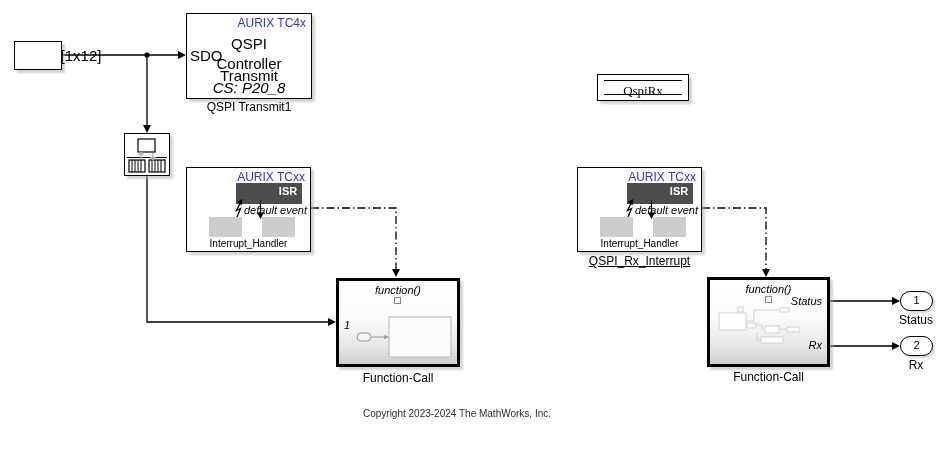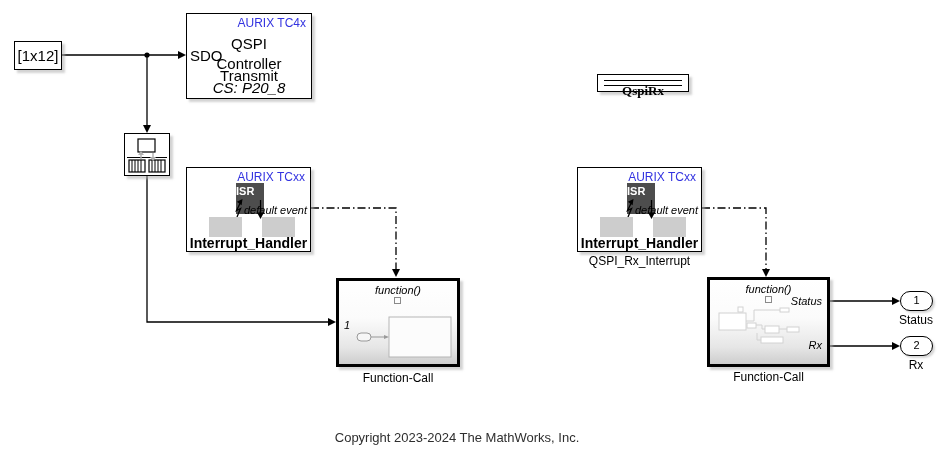--- a/index.html
+++ b/index.html
@@ -7,35 +7,35 @@
   .canvas{position:relative;width:942px;height:454px;background:#ffffff;overflow:hidden;}
   .abs{position:absolute;}
   .block{position:absolute;background:#fff;border:1.4px solid #000;box-sizing:border-box;
          box-shadow:3px 3px 2px rgba(175,175,175,.55);}
   .subsystem{position:absolute;border:3px solid #000;box-sizing:border-box;
          background:linear-gradient(180deg,#ffffff 0%,#fbfbfb 45%,#e6e6e6 80%,#cdcdcd 100%);
          box-shadow:3px 3px 2px rgba(175,175,175,.55);}
   .caption{position:absolute;font-size:12px;text-align:center;line-height:14px;color:#000;}
   .lbl{font-size:15px;line-height:12px;}
   .small-lbl{font-size:11px;line-height:11px;font-style:italic;}
-  .tiny-lbl{font-size:14px;line-height:9px;font-weight:bold;}
+  .tiny-lbl{font-size:10px;line-height:9px;}
   .badge{position:absolute;top:3px;right:5px;font-size:12px;line-height:12px;}
   .center-txt{position:absolute;left:0;width:100%;text-align:center;}
   .isr-box{position:absolute;background:#4d4d4d;color:#fff;font-weight:bold;font-size:11px;
-           width:28px;height:31px;line-height:16px;}
+           width:28px;height:21px;text-align:center;line-height:16px;padding-left:38px;}
   .gray-pad{position:absolute;width:33px;height:20px;background:#cdcdcd;}
   .trigger-sq{position:absolute;left:50%;width:7px;height:7px;margin-left:-4px;
               border:1px solid #8a8a8a;background:#fdfdfd;box-sizing:border-box;}
   .stadium{position:absolute;width:33px;height:20px;border:1.5px solid #000;border-radius:10px;
            background:#fff;box-sizing:border-box;text-align:center;font-size:11px;line-height:17px;
            box-shadow:2px 2px 2px rgba(175,175,175,.5);}
   .port-label{position:absolute;font-size:12px;text-align:center;}
   .ds-line{position:absolute;left:6px;right:6px;height:1.3px;background:#000;}
-  .copyright{position:absolute;left:457px;top:430px;transform:translateX(-50%);
-             font-size:13px;color:#2e2e2e;white-space:nowrap;}
+  .copyright{position:absolute;left:457px;top:408px;transform:translateX(-50%);
+             font-size:10px;color:#2e2e2e;white-space:nowrap;}
   svg{display:block;}
 </style>
 </head>
 <body>
 
 <div class="canvas">
 
   <svg class="abs" style="left:0;top:0;" width="942" height="454" viewBox="0 0 942 454">
 
     <path d="M62,55 H178" stroke="#000" stroke-width="1.3" fill="none"></path>
@@ -54,30 +54,31 @@
     <path d="M702,208 H766 V269" stroke="#000" stroke-width="1.3" fill="none" stroke-dasharray="8 3 1.5 3"></path>
     <polygon points="766,277 762,269 770,269" fill="#000"></polygon>
 
     <path d="M830,301 H892" stroke="#000" stroke-width="1.3" fill="none"></path>
     <polygon points="900,301 892,297 892,305" fill="#000"></polygon>
     <path d="M830,346 H892" stroke="#000" stroke-width="1.3" fill="none"></path>
     <polygon points="900,346 892,342 892,350" fill="#000"></polygon>
   </svg>
 
   <div class="block" style="left:14px;top:41px;width:48px;height:29px;">
-    <div class="center-txt lbl" style="top:8px;">[1x12]</div>
+    <div class="center-txt lbl" style="top:8px;margin-left:43px;">[1x12]</div>
   </div>
 
   <div class="block" style="left:186px;top:13px;width:126px;height:86px;padding-left:7px;">
     <div class="badge" style="color:#3333e0;">AURIX TC4x</div>
     <div class="center-txt lbl" style="top:24px;">QSPI</div>
     <div class="center-txt lbl" style="top:44px;">Controller Transmit</div>
     <div class="abs lbl" style="left:3px;top:36px;">SDO</div>
     <div class="center-txt lbl" style="top:68px;font-style:italic;">CS: P20_8</div>
   </div>
+  <div class="caption" style="left:186px;top:100px;width:126px;">QSPI Transmit1</div>
 
   <div class="block" style="left:124px;top:133px;width:46px;height:43px;">
     <svg width="44" height="41" viewBox="0 0 44 41">
       <rect x="13" y="5" width="17" height="13" fill="#fff" stroke="#000" stroke-width="1.2"></rect>
       <line x1="2" y1="23.5" x2="42" y2="23.5" stroke="#000" stroke-width="1.2"></line>
       <rect x="4" y="26" width="16" height="12" fill="#fff" stroke="#000" stroke-width="1.2"></rect>
       <line x1="7" y1="26" x2="7" y2="38" stroke="#000"></line>
         <line x1="10" y1="26" x2="10" y2="38" stroke="#000"></line>
       <line x1="13" y1="26" x2="13" y2="38" stroke="#000"></line>
         <line x1="16" y1="26" x2="16" y2="38" stroke="#000"></line>
@@ -118,21 +119,21 @@
       <rect x="44" y="2" width="62" height="40" fill="#fcfcfc" stroke="#b5b5b5"></rect>
       <rect x="12" y="18" width="14" height="8" rx="4" fill="#f6f6f6" stroke="#999"></rect>
       <line x1="26" y1="22" x2="39" y2="22" stroke="#999"></line>
       <polygon points="44,22 39,20 39,24" fill="#999"></polygon>
     </svg>
   </div>
   <div class="caption" style="left:336px;top:371px;width:124px;">
     <div>Function-Call</div>
   </div>
 
-  <div class="block" style="left:597px;top:74px;width:92px;height:18px;font-weight:bold;">
+  <div class="block" style="left:597px;top:74px;width:92px;height:27px;">
     <div class="ds-line" style="top:5px;"></div>
     <div class="ds-line" style="bottom:5px;"></div>
     <div class="center-txt" style="top:8px;font-family:'Liberation Serif',serif;font-size:13px;">QspiRx</div>
   </div>
 
   <div class="block" style="left:577px;top:167px;width:125px;height:85px;">
     <div class="badge" style="color:#3333e0;">AURIX TCxx</div>
     <div class="isr-box" style="left:49px;top:15px;">ISR</div>
     <svg class="abs" style="left:46px;top:31px;" width="12" height="19" viewBox="0 0 12 19">
       <polyline points="4,18 7.5,9.5 3.5,11.5 7.5,3.5" fill="none" stroke="#000" stroke-width="1.3"></polyline>
@@ -140,21 +141,21 @@
     </svg>
     <svg class="abs" style="left:69px;top:32px;" width="9" height="20" viewBox="0 0 9 20">
       <line x1="4.5" y1="0" x2="4.5" y2="13" stroke="#000" stroke-width="1.2"></line>
       <polygon points="4.5,19 1,12.5 8,12.5" fill="#000"></polygon>
     </svg>
     <div class="abs small-lbl" style="right:3px;top:37px;">default event</div>
     <div class="gray-pad" style="left:22px;top:49px;"></div>
     <div class="gray-pad" style="left:75px;top:49px;"></div>
     <div class="center-txt tiny-lbl" style="top:71px;">Interrupt_Handler</div>
   </div>
-  <div class="caption" style="left:577px;top:254px;width:125px;">QSPI_Rx_Interrupt</div>
+  <div class="caption" style="left:577px;top:254px;width:125px;text-decoration:underline;">QSPI_Rx_Interrupt</div>
 
   <div class="subsystem" style="left:707px;top:277px;width:123px;height:90px;">
     <div class="center-txt small-lbl" style="top:4px;">function()</div>
     <div class="trigger-sq" style="top:16px;"></div>
     <div class="abs small-lbl" style="right:5px;top:16px;">Status</div>
     <div class="abs small-lbl" style="right:5px;top:60px;">Rx</div>
     <svg class="abs" style="left:4px;top:22px;" width="112" height="48" viewBox="0 0 112 48">
       <g stroke="#d2d2d2" fill="#ffffff">
         <rect x="5" y="11" width="27" height="17"></rect>
         <rect x="24" y="5" width="5" height="5"></rect>

